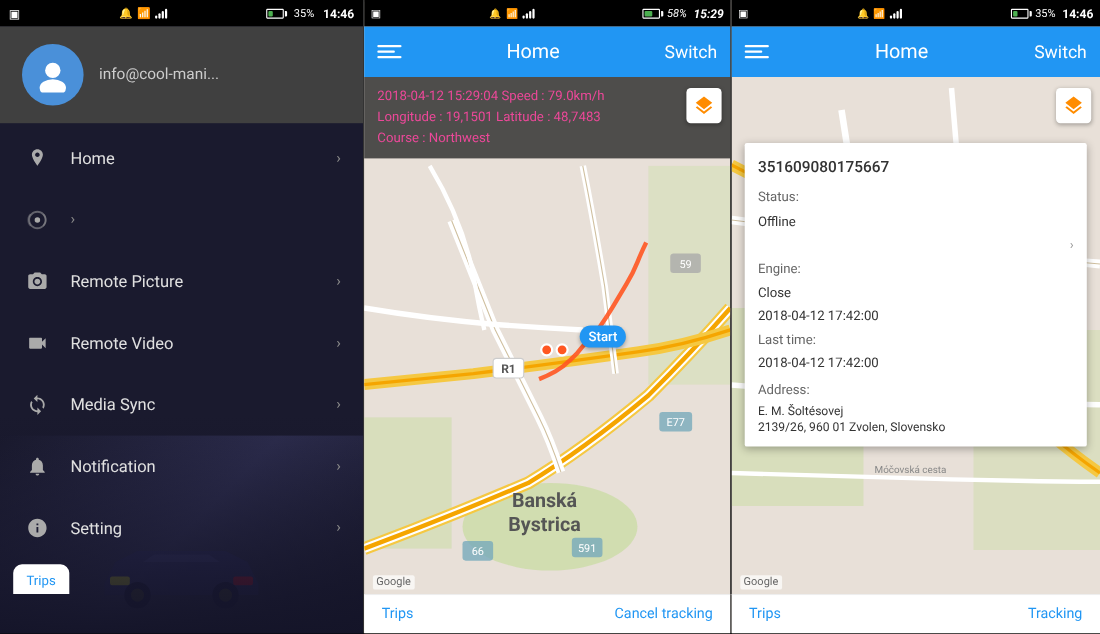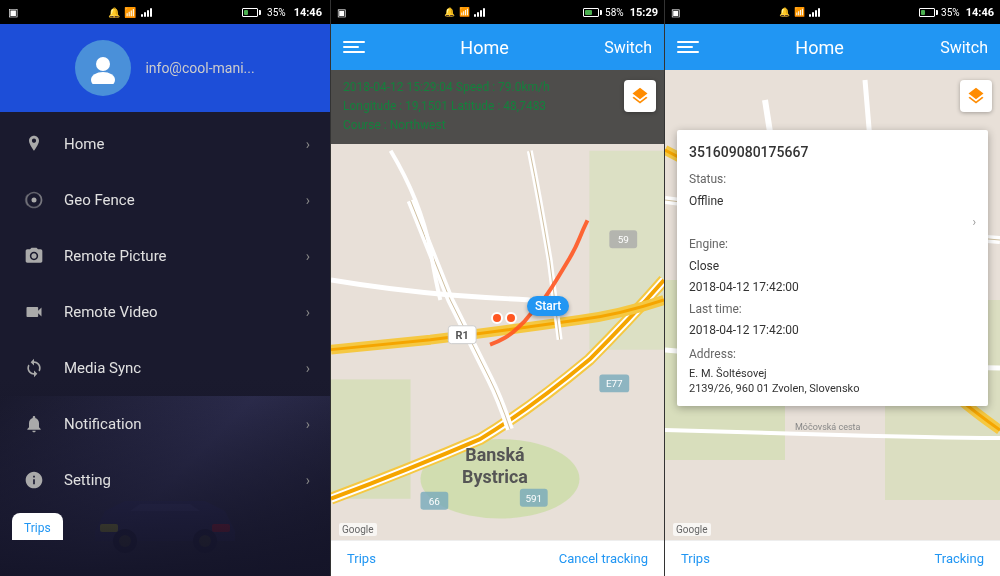--- a/index.html
+++ b/index.html
@@ -53,24 +53,23 @@
       flex-shrink: 0;
     }
     .status-bar-center { display: flex; align-items: center; gap: 4px; }
     .status-bar-right { display: flex; align-items: center; gap: 4px; }
 
     
     .profile-section {
       display: flex;
       align-items: center;
       padding: 16px 20px;
-      background: #1d4ed8;
+      background: #404040;
       z-index: 2;
       flex-shrink: 0;
-      justify-content: center;
     }
     .avatar-circle {
       width: 56px;
       height: 56px;
       border-radius: 50%;
       background: #4a90d9;
       display: flex;
       align-items: center;
       justify-content: center;
       margin-right: 14px;
@@ -160,21 +159,21 @@
     
     .trip-info-overlay {
       position: absolute;
       top: 70px;
       left: 0;
       right: 0;
       background: rgba(50, 50, 50, 0.85);
       padding: 8px 12px;
       z-index: 5;
       font-size: 12px;
-      color: #15803d;
+      color: #ec4899;
       line-height: 1.6;
     }
 
     
     .device-info-card {
       position: absolute;
       top: 130px;
       left: 12px;
       right: 12px;
       background: #fff;
@@ -390,21 +389,20 @@
       <span class="nav-chevron">›</span>
     </div>
     <div class="nav-item">
       <div class="nav-icon">
         <svg width="20" height="20" viewBox="0 0 24 24" fill="#aaa">
             <circle cx="12" cy="12" r="3"></circle>
             <path d="M12 2C6.48 2 2 6.48 2 12s4.48 10 10 10 10-4.48 10-10S17.52 2 12 2zm0 18c-4.42 0-8-3.58-8-8s3.58-8 8-8 8 3.58 8 8-3.58 8-8 8z" opacity="0.5"></path>
             <path d="M19.07 4.93l-1.41 1.41C19.1 7.79 20 9.79 20 12s-.9 4.21-2.34 5.66l1.41 1.41C20.88 17.48 22 14.86 22 12s-1.12-5.48-2.93-7.07zM5.34 17.66C3.9 16.21 3 14.21 3 12s.9-4.21 2.34-5.66L3.93 4.93C2.12 6.52 1 9.14 1 12s1.12 5.48 2.93 7.07l1.41-1.41z" opacity="0.3"></path>
           </svg>
       </div>
-      <span class="nav-label">Geo Fence</span>
       <span class="nav-chevron">›</span>
     </div>
     <div class="nav-item">
       <div class="nav-icon">
         <svg width="20" height="20" viewBox="0 0 24 24" fill="#aaa">
             <path d="M12 15.2c-1.77 0-3.2-1.43-3.2-3.2 0-1.77 1.43-3.2 3.2-3.2 1.77 0 3.2 1.43 3.2 3.2 0 1.77-1.43 3.2-3.2 3.2zM9 2L7.17 4H4c-1.1 0-2 .9-2 2v12c0 1.1.9 2 2 2h16c1.1 0 2-.9 2-2V6c0-1.1-.9-2-2-2h-3.17L15 2H9zm3 15c-2.76 0-5-2.24-5-5s2.24-5 5-5 5 2.24 5 5-2.24 5-5 5z"></path>
           </svg>
       </div>
       <span class="nav-label">Remote Picture</span>
       <span class="nav-chevron">›</span>
@@ -472,21 +470,21 @@
     <div style="display:flex; align-items:center; gap:4px;">
       <span style="font-size:9px">🔔</span>
       <span style="font-size:9px">📶</span>
       <div class="signal-bars">
         <div class="signal-bar" style="height:3px"></div>
         <div class="signal-bar" style="height:5px"></div>
         <div class="signal-bar" style="height:7px"></div>
         <div class="signal-bar" style="height:9px"></div>
       </div>
     </div>
-    <div style="display:flex; align-items:center; gap:3px;">
+    <div style="display:flex; align-items:center; gap:3px;font-style:italic;">
       <div class="battery-icon">
         <div class="battery-body">
             <div class="battery-fill" style="width:58%"></div>
           </div>
         <div class="battery-tip"></div>
       </div>
       <span style="font-size:10px">58%</span>
       <span style="font-size:11px; font-weight:bold; margin-left:3px">15:29</span>
     </div>
   </div>

